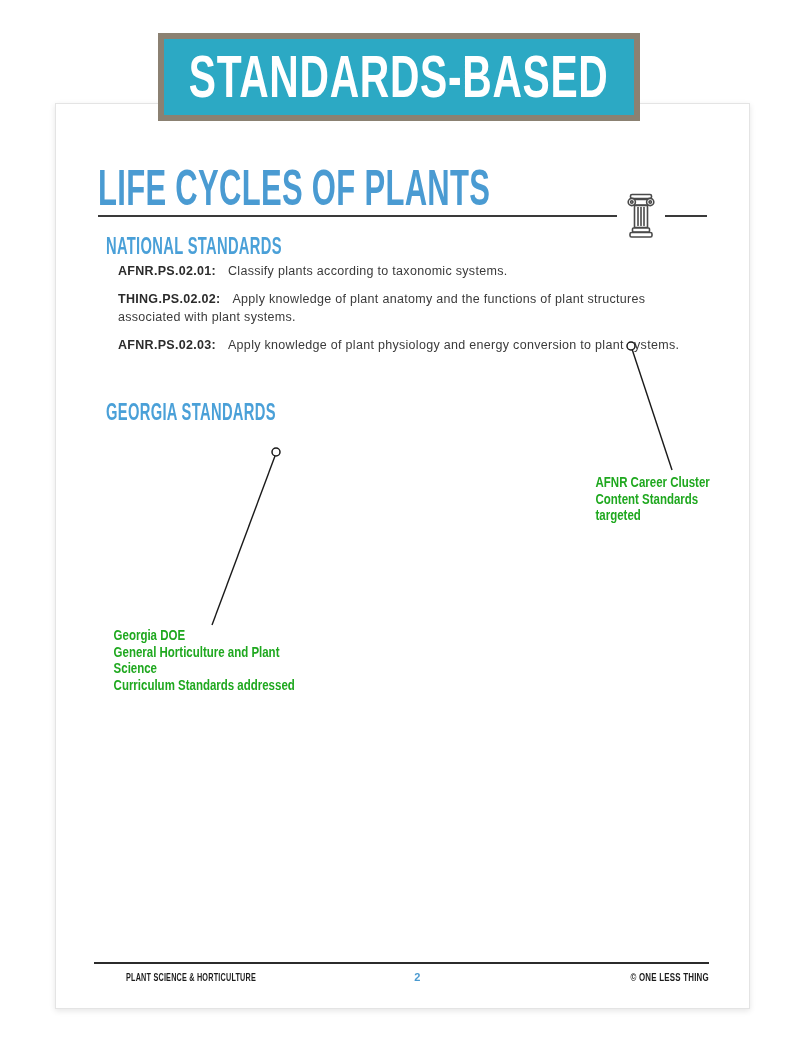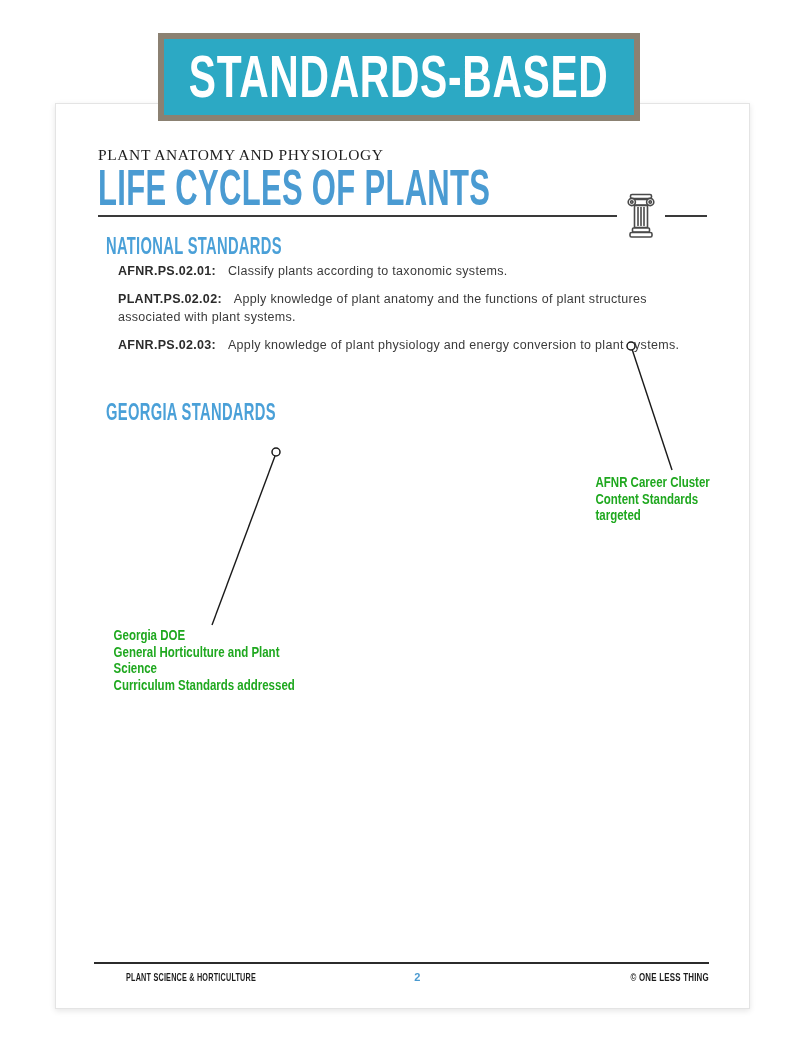--- a/index.html
+++ b/index.html
@@ -76,21 +76,20 @@
 <body>
 
 <div class="stage">
 
   <div class="banner">
     <span>STANDARDS-BASED</span>
   </div>
 
   <div class="page">
 
-    <div class="kicker">PLANT ANATOMY AND PHYSIOLOGY</div>
     <div class="doc-title">LIFE CYCLES OF PLANTS</div>
 
     <div class="rule-row">
       <div class="line-long"></div>
       <div class="icon-wrap">
         <svg viewBox="0 0 30 46" width="30" height="46">
           <rect class="col-icon" x="4.5" y="1.5" width="21" height="4" rx="1.5"></rect>
           <rect class="col-icon" x="6.5" y="6.5" width="17" height="5.5"></rect>
           <circle class="col-icon" cx="5.8" cy="9" r="3.6"></circle>
           <circle class="col-icon" cx="24.2" cy="9" r="3.6"></circle>
@@ -106,21 +105,21 @@
       </div>
       <div class="line-short"></div>
     </div>
 
     <div class="sec-heading national">NATIONAL STANDARDS</div>
     <div class="items national">
       <div class="item">
         <span class="code">AFNR.PS.02.01:</span><span>Classify plants according to taxonomic systems.</span>
       </div>
       <div class="item">
-        <span class="code">PLANT.PS.02.02:</span><span>Apply knowledge of plant anatomy and the functions of plant structures associated with plant systems.</span>
+        <span class="code">THING.PS.02.02:</span><span>Apply knowledge of plant anatomy and the functions of plant structures associated with plant systems.</span>
       </div>
       <div class="item">
         <span class="code">AFNR.PS.02.03:</span><span>Apply knowledge of plant physiology and energy conversion to plant systems.</span>
       </div>
     </div>
 
     <div class="sec-heading georgia">GEORGIA STANDARDS</div>
 
     <div class="footer-line"></div>
     <div class="footer-row">

